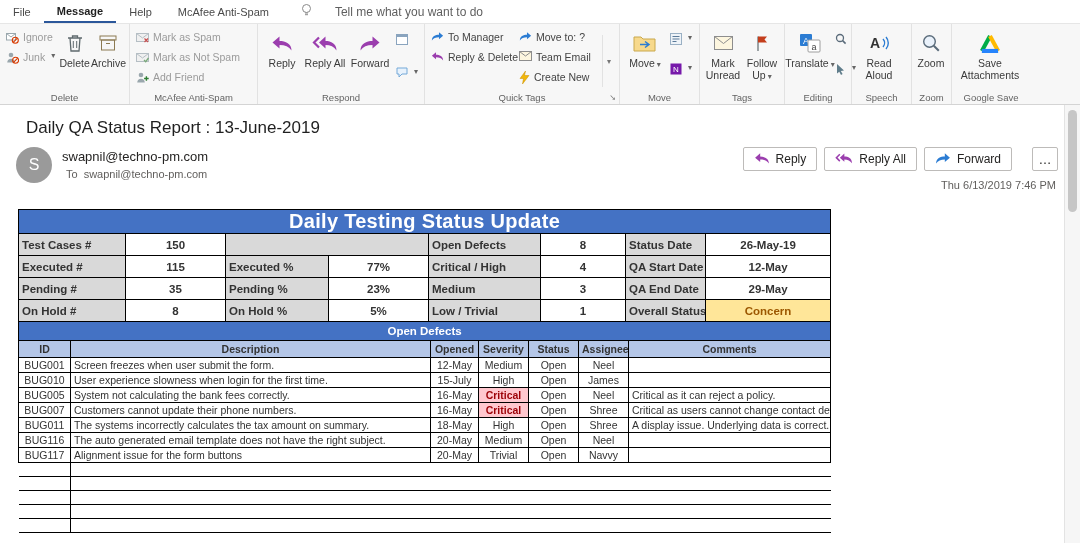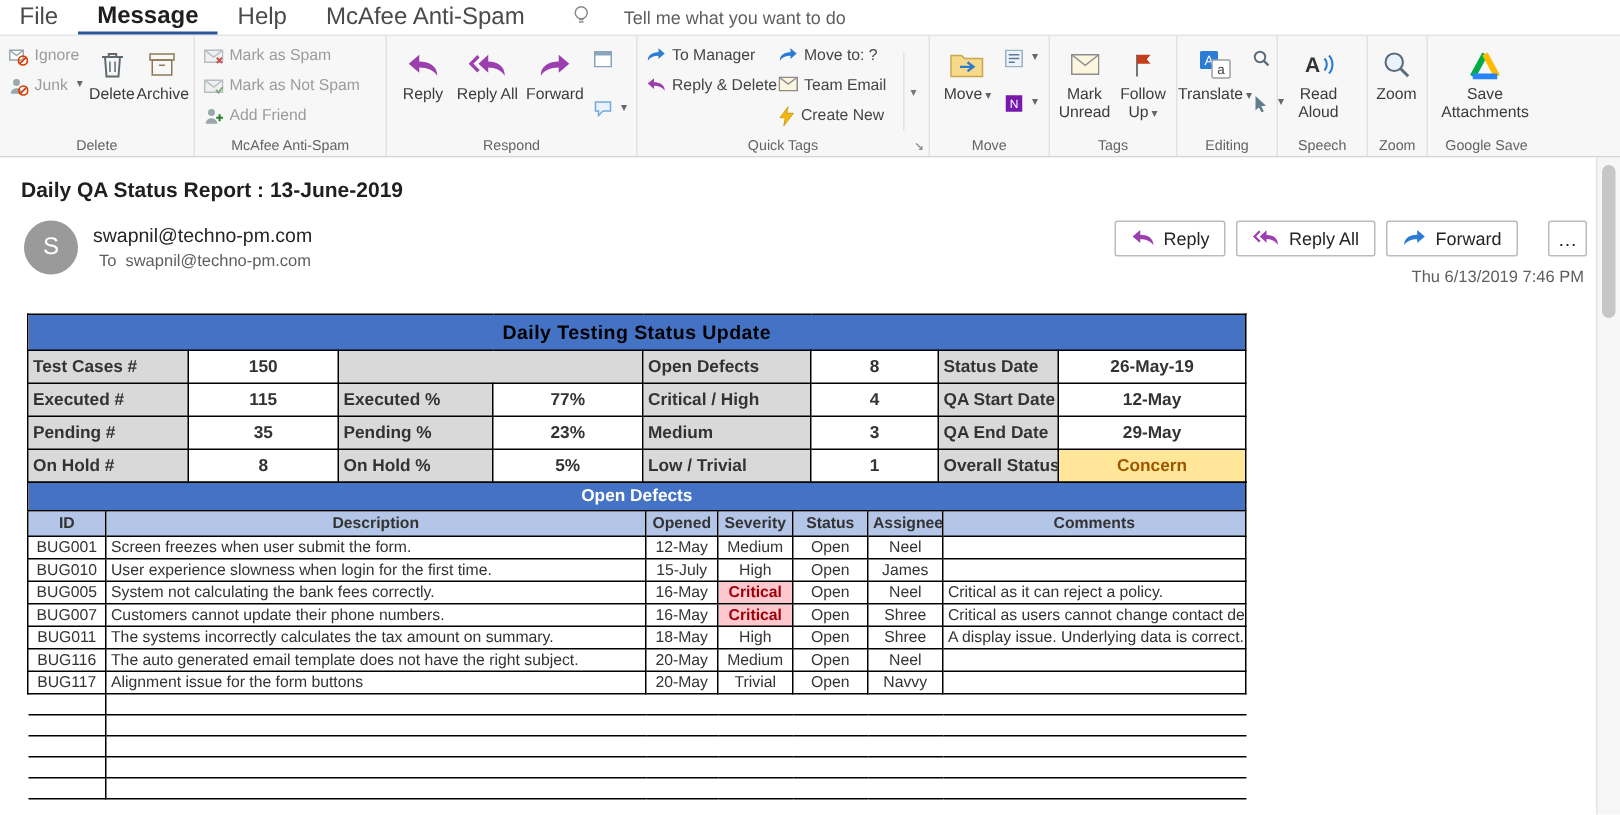--- a/index.html
+++ b/index.html
@@ -1,55 +1,55 @@
 <!DOCTYPE html>
 <html style="--accent-blue: #4472c4; --header-blue: #b4c6e7; --label-gray: #d9d9d9; --concern-bg: #ffe699; --concern-text: #9c5700; --critical-bg: #ffc7ce; --critical-text: #9c0006; --reply-purple: #9b3eae; --forward-blue: #2b7cd3; --tab-accent: #2b579a;"><head>
 <meta charset="utf-8">
 <style>
   * { margin:0; padding:0; box-sizing:border-box; }
   html,body { width:1080px; height:543px; }
   body { font-family:"Liberation Sans","DejaVu Sans",sans-serif; background:#fff; position:relative; overflow:hidden; color:#333; }
 
   
   .tabbar { position:absolute; top:0; left:0; right:0; height:24px; background:#fff; border-bottom:1px solid #e6e6e6; display:flex; align-items:stretch; z-index:5;}
-  .tab { padding:4px 13px; font-size:16px; color:#4a4a4a; display:flex; align-items:center; cursor:default;text-align:center; }
+  .tab { padding:4px 13px; font-size:11px; color:#4a4a4a; display:flex; align-items:center; cursor:default;text-align:center; }
   .tab.active { color:#1f1f1f; font-weight:bold; border-bottom:2px solid var(--tab-accent); }
   .tellme { margin-left:18px; display:flex; align-items:center; gap:22px; font-size:12px; color:#5f5f5f; }
 
   
   .ribbon { position:absolute; top:24px; left:0; right:0; height:81px; background:#f7f7f7; border-bottom:1px solid #d4d4d4; display:flex; }
   .rgroup { position:relative; height:100%; border-right:1px solid #e2e2e2; padding:2px 3px 14px 3px; display:flex; align-items:flex-start; }
   .rgroup-label { position:absolute; bottom:1px; left:0; right:0; text-align:center; font-size:9.5px; color:#636363; white-space:nowrap; }
   .rstack { display:flex; flex-direction:column; gap:4px; padding-top:5px; }
   .smallbtn { height:16px; display:flex; gap:4px; padding:0 3px; font-size:10.5px; color:#444; white-space:nowrap; }
   .smallbtn.dim { color:#9b9b9b; }
   .bigbtn { display:flex; flex-direction:column; align-items:center; padding-top:5px; width:46px; font-size:10.5px; color:#3b3b3b; text-align:center; line-height:1.15; }
   .bigbtn .icon { height:24px; display:flex; align-items:center; justify-content:center; margin-bottom:2px; }
   .caret { font-size:8px; color:#666; margin-left:2px; }
   .qcol { display:flex; flex-direction:column; gap:4px; padding-top:5px; }
   .qs-more { align-self:center; width:13px; text-align:center; font-size:8px; color:#777; border-left:1px solid #e2e2e2; height:52px; display:flex; align-items:center; justify-content:center; margin-top:6px;}
   .launcher { position:absolute; right:3px; bottom:2px; font-size:8px; color:#777; }
 
   
   .mail { position:absolute; top:105px; left:0; right:16px; bottom:0; background:#fff; }
-  .subject { position:absolute; top:13px; left:14px; font-size:14px; color:#1f1f1f;font-weight:bold; }
+  .subject { position:absolute; top:13px; left:26px; font-size:17px; color:#1f1f1f; }
   .msg-header { position:absolute; top:36px; left:0; right:0; height:62px; }
   .avatar { position:absolute; left:16px; top:6px; width:36px; height:36px; border-radius:50%; background:#9a9a9a; color:#fff; font-size:16px; display:flex; align-items:center; justify-content:center; }
   .sender { position:absolute; left:62px; top:8px; font-size:13px; color:#252423; }
   .to-line { position:absolute; left:66px; top:27px; font-size:11px; color:#605e5c; display:flex; gap:6px;}
   .hdr-actions { position:absolute; right:52px; top:6px; display:flex; gap:7px; }
   .hdr-btn { border:1px solid #bdbbb9; background:#fff; border-radius:2px; height:24px; padding:0 10px; font-size:12px; color:#252423; display:flex; align-items:center; gap:6px; }
   .more-btn { position:absolute; right:6px; top:6px; width:26px; height:24px; border:1px solid #bdbbb9; border-radius:2px; background:#fff; display:flex; align-items:center; justify-content:center; font-size:13px; color:#252423;}
   .timestamp { position:absolute; right:8px; top:38px; font-size:11px; color:#605e5c; }
 
   
   .report { position:absolute; left:18px; top:104px; width:812px; }
   .rtable { border-collapse:collapse; table-layout:fixed; width:812px; }
   .rtable td, .rtable th { border:1px solid #000; padding:0 3px; overflow:hidden; white-space:nowrap; }
-  .title-row td { background:var(--accent-blue); color:#000000; font-weight:bold; font-size:13px; text-align:center; height:24px; letter-spacing:.3px;}
+  .title-row td { background:var(--accent-blue); color:#ffffff; font-weight:bold; font-size:20px; text-align:center; height:24px; letter-spacing:.3px;}
   .sum-label { background:var(--label-gray); font-weight:bold; font-size:11.5px; height:22px; }
   .sum-value { text-align:center; font-weight:bold; font-size:11.5px; }
   .sum-concern { text-align:center; font-weight:bold; font-size:11.5px; background:var(--concern-bg); color:var(--concern-text); }
   .defects-table { margin-top:-1px; }
   .subheader td { background:var(--accent-blue); color:#fff; text-align:center; font-weight:bold; font-size:11.5px; height:19px; }
   .cols th { background:var(--header-blue); font-size:10.5px; font-weight:bold; height:17px; text-align:center; }
   .defect-row td { font-size:10.5px; height:15px; }
   .c-desc, .c-com { text-align:left; }
   .c-id, .c-op, .c-sev, .c-st, .c-as { text-align:center; }
   td.critical { background:var(--critical-bg); color:var(--critical-text); font-weight:bold; }

